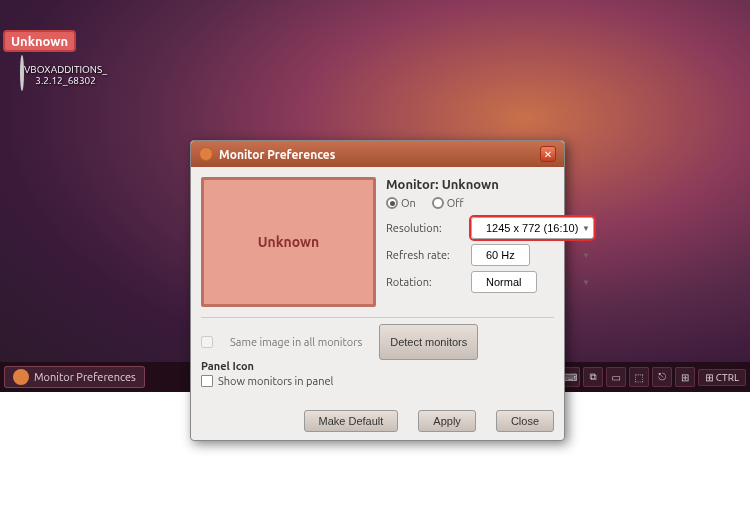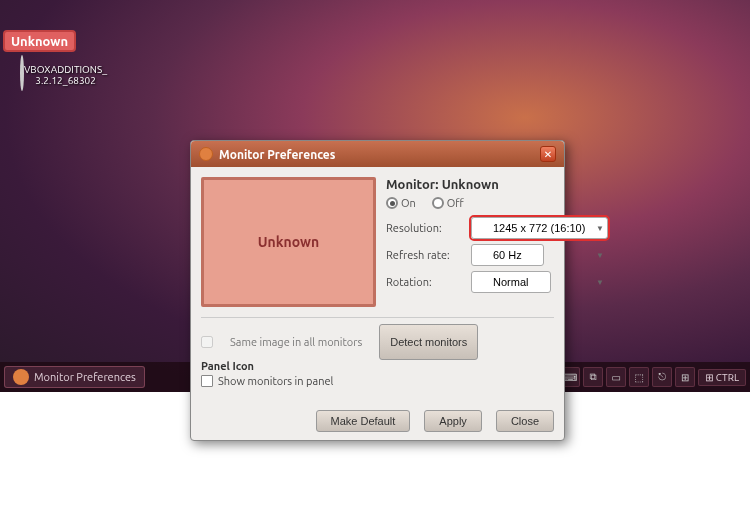--- a/index.html
+++ b/index.html
@@ -199,21 +199,21 @@
       color: #444;
     }
 
     .setting-select {
       flex: 1;
       height: 22px;
       font-size: 11px;
       background: #fff;
       border: 1px solid #aaa;
       border-radius: 3px;
-      padding: 0 21px;
+      padding: 0 14px;
       appearance: none;
       -webkit-appearance: none;
       cursor: pointer;
       position: relative;
     }
 
     .select-wrapper {
       position: relative;
       flex: 1;
     }
@@ -278,21 +278,21 @@
       width: 12px;
       height: 12px;
       border: 1px solid #888;
       background: #fff;
       border-radius: 1px;
     }
 
     #dialog-buttons {
       display: flex;
       justify-content: flex-end;
-      gap: 14px;
+      gap: 20px;
       padding: 5px 10px 8px;
     }
 
     .dialog-btn {
       background: linear-gradient(to bottom, #e8e0d8, #c8c0b8);
       border: 1px solid #999;
       border-radius: 3px;
       padding: 4px 14px;
       font-size: 11px;
       cursor: pointer;

